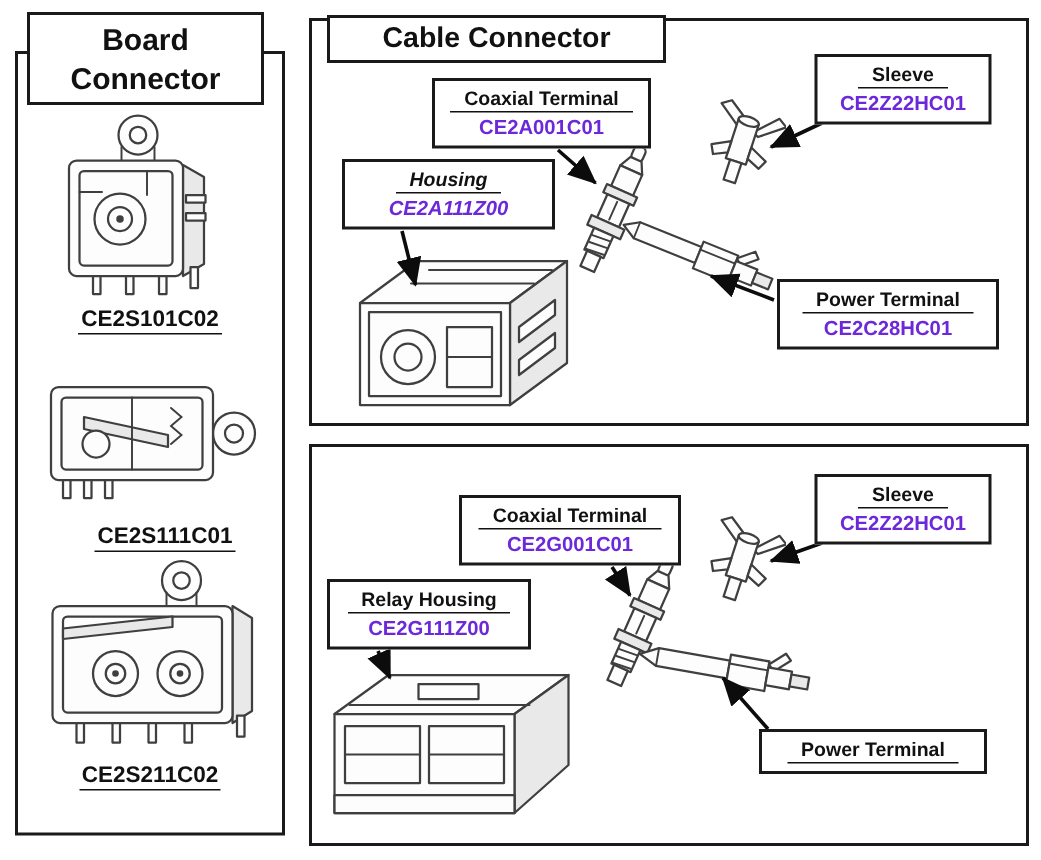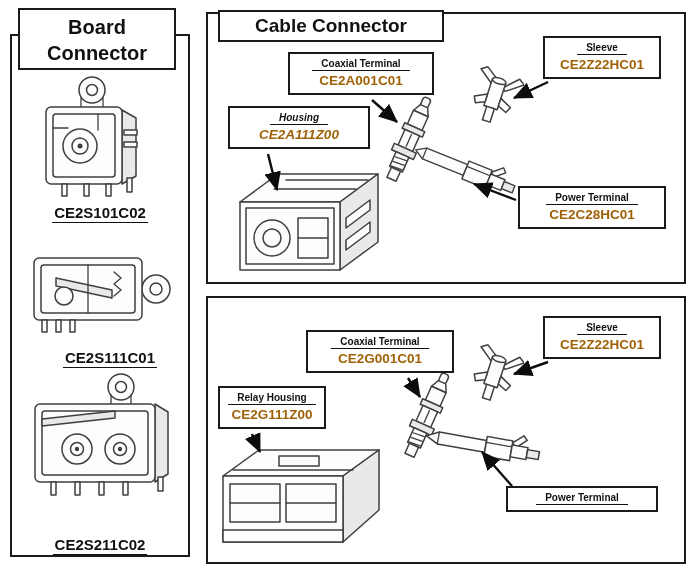--- a/index.html
+++ b/index.html
@@ -39,27 +39,27 @@
     line-height: 28px;
   }
   .label-box {
     position: absolute;
     border: 2px solid #1a1a1a;
     background: #ffffff;
     z-index: 5;
     text-align: center;
     padding: 4px 4px 5px 4px;
   }
-  .label-name { font-size: 10px; font-weight: bold; color: #111; }
+  .label-name { font-size: 13px; font-weight: bold; color: #111; }
   .label-name span {
     display: inline-block;
     border-bottom: 1.6px solid #111;
     padding: 0 9px 1px 9px;
   }
-  .label-pn { font-size: 13.5px; font-weight: bold; color: #a16207; margin-top: 2px; }
+  .label-pn { font-size: 13.5px; font-weight: bold; color: #6d28d9; margin-top: 2px; }
   .board-pn {
     position: absolute;
     left: 10px;
     width: 180px;
     text-align: center;
     font-size: 15px;
     font-weight: bold;
     color: #111;
     z-index: 4;
   }
@@ -178,21 +178,21 @@
           <circle cx="95" cy="77" r="6.5"></circle>
       <circle class="dark" cx="95" cy="77" r="2.2"></circle>
       <rect x="26" y="110" width="5" height="13"></rect>
           <rect x="50" y="110" width="5" height="13"></rect>
       <rect x="74" y="110" width="5" height="13"></rect>
           <rect x="98" y="110" width="5" height="13"></rect>
       <rect x="133" y="105" width="5" height="14"></rect>
     </g>
       </svg>
   </div>
-  <div class="board-pn" style="top:536px;">
+  <div class="board-pn" style="top:508px;">
     <span>CE2S211C02</span>
   </div>
 
   <div class="part" style="left:228px; top:162px; width:165px; height:118px;">
     <svg viewBox="0 0 165 118">
         <g class="draw">
       <polygon points="12,40 50,12 150,12 112,40"></polygon>
       <polygon class="shade" points="112,40 150,12 150,80 112,108"></polygon>
       <rect x="12" y="40" width="100" height="68"></rect>
       <line x1="58" y1="18" x2="140" y2="18"></line>
@@ -365,21 +365,21 @@
       <span>Coaxial Terminal</span>
     </div>
     <div class="label-pn">CE2G001C01</div>
   </div>
   <div class="label-box" style="left:543px; top:316px; width:118px;">
     <div class="label-name">
       <span>Sleeve</span>
     </div>
     <div class="label-pn">CE2Z22HC01</div>
   </div>
-  <div class="label-box" style="left:218px; top:386px; width:108px;">
+  <div class="label-box" style="left:218px; top:386px; width:136px;">
     <div class="label-name">
       <span>Relay Housing</span>
     </div>
     <div class="label-pn">CE2G111Z00</div>
   </div>
   <div class="label-box" style="left:506px; top:486px; width:152px;">
     <div class="label-name">
       <span>Power Terminal</span>
     </div>
   </div>

